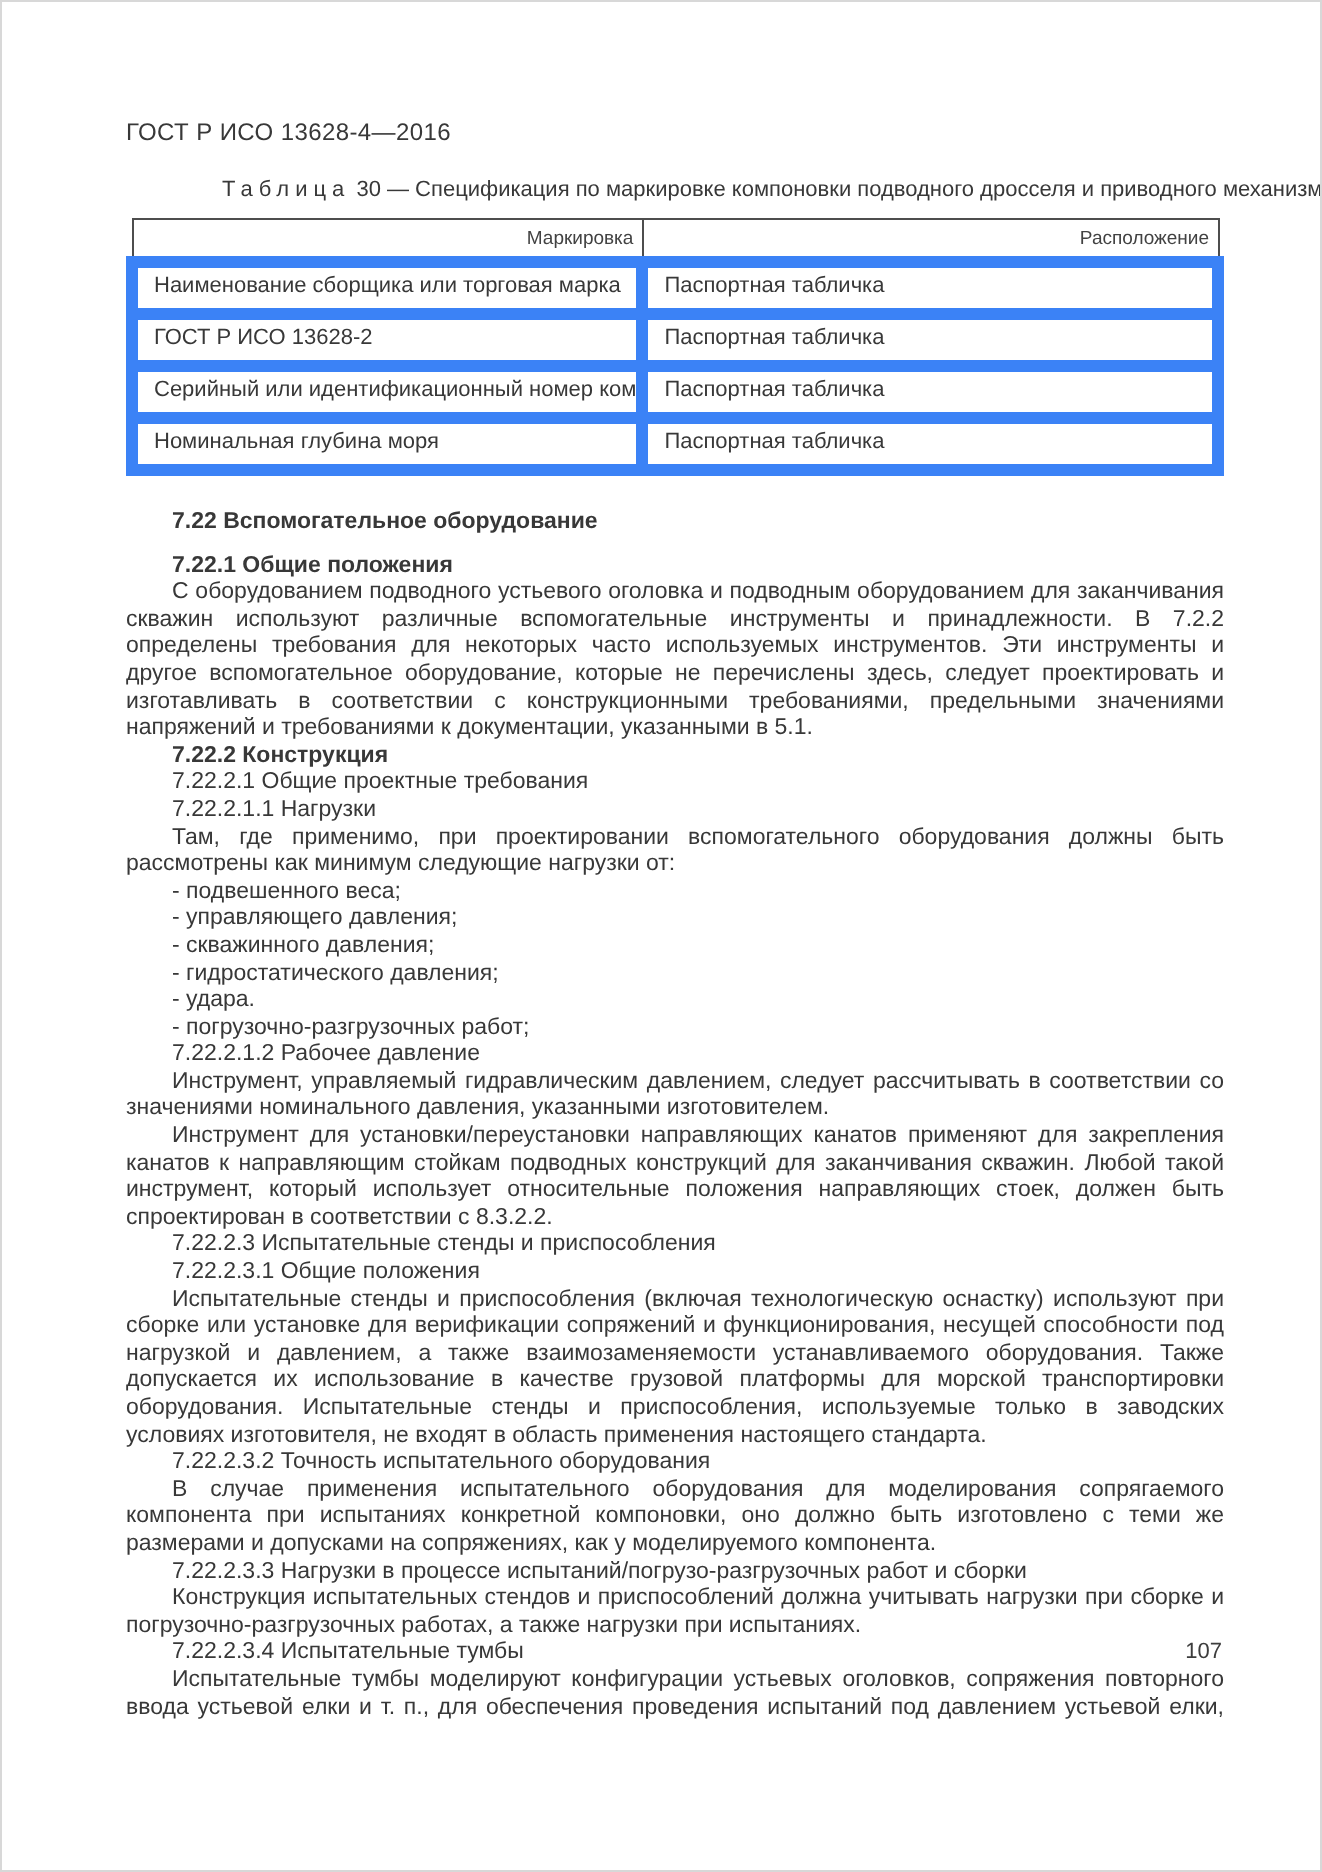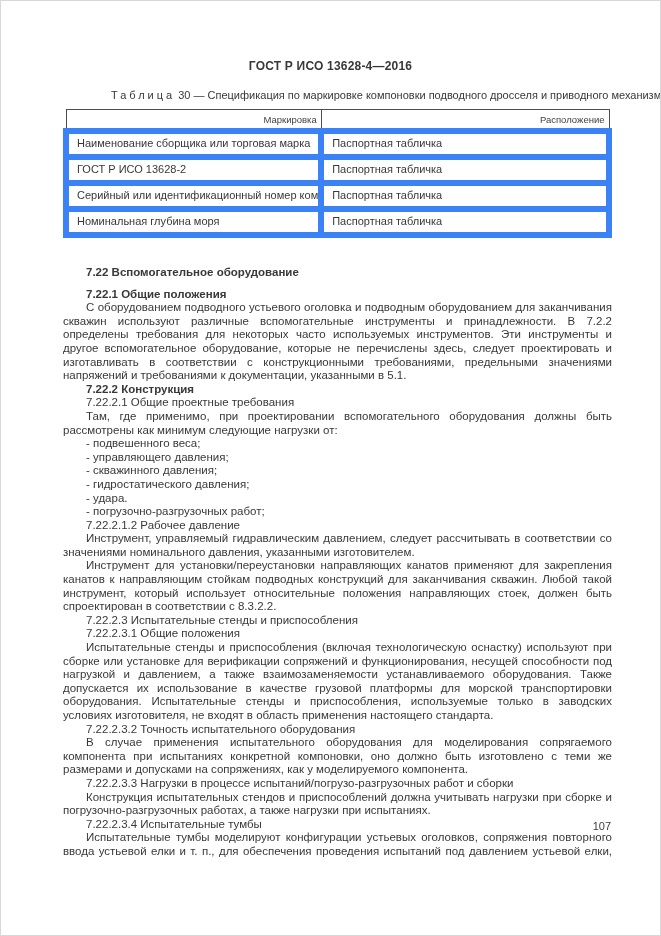--- a/index.html
+++ b/index.html
@@ -16,22 +16,22 @@
     background: #ffffff;
     border: 1px solid #d8d8d8;
     padding: 58px 48px 0 62px;
     font-family: "Liberation Sans", "DejaVu Sans", sans-serif;
     color: #383838;
     font-size: 11.5px;
     line-height: 13.6px;
     overflow: hidden;
   }
   .running-header {
-    text-align: center;
-    font-weight: 700;
+    text-align: left;
+    font-weight: 400;
     font-size: 12px;
     line-height: 14px;
     padding-right: 14px;
     letter-spacing: 0.2px;
   }
   .table-caption {
     margin-top: 15px;
     font-size: 11px;
     line-height: 14px;
     white-space: nowrap;
@@ -58,21 +58,21 @@
   }
   table.spec-table td {
     font-size: 11px;
     line-height: 13px;
     border: 6px solid #3b82f6;
     padding: 3px 8px 4px;
     overflow: hidden;
     white-space: nowrap;
   }
   .document-body {
-    margin-top: 28px;
+    margin-top: 17px;
   }
   .document-body .h2 {
     font-weight: 700;
     padding-left: 23px;
     margin: 0 0 8px 0;
   }
   .document-body .h3 {
     font-weight: 700;
     padding-left: 23px;
     margin: 0;
@@ -145,20 +145,21 @@
         </tr>
       </tbody>
   </table>
 
   <div class="document-body">
       <div class="h2">7.22 Вспомогательное оборудование</div>
       <div class="h3">7.22.1 Общие положения</div>
       <p class="p">С оборудованием подводного устьевого оголовка и подводным оборудованием для заканчивания скважин используют различные вспомогательные инструменты и принадлежности. В 7.2.2 определены требования для некоторых часто используемых инструментов. Эти инструменты и другое вспомогательное оборудование, которые не перечислены здесь, следует проектировать и изготавливать в соответствии с конструкционными требованиями, предельными значениями напряжений и требованиями к документации, указанными в 5.1.</p>
       <div class="h3">7.22.2 Конструкция</div>
       <div class="h4">7.22.2.1 Общие проектные требования</div>
+      <div class="h4">7.22.2.1.1 Нагрузки</div>
       <p class="p">Там, где применимо, при проектировании вспомогательного оборудования должны быть рассмотрены как минимум следующие нагрузки от:</p>
       <div class="li">- подвешенного веса;</div>
       <div class="li">- управляющего давления;</div>
       <div class="li">- скважинного давления;</div>
       <div class="li">- гидростатического давления;</div>
       <div class="li">- удара.</div>
       <div class="li">- погрузочно-разгрузочных работ;</div>
       <div class="h4">7.22.2.1.2 Рабочее давление</div>
       <p class="p">Инструмент, управляемый гидравлическим давлением, следует рассчитывать в соответствии со значениями номинального давления, указанными изготовителем.</p>
       <p class="p">Инструмент для установки/переустановки направляющих канатов применяют для закрепления канатов к направляющим стойкам подводных конструкций для заканчивания скважин. Любой такой инструмент, который использует относительные положения направляющих стоек, должен быть спроектирован в соответствии с 8.3.2.2.</p>

